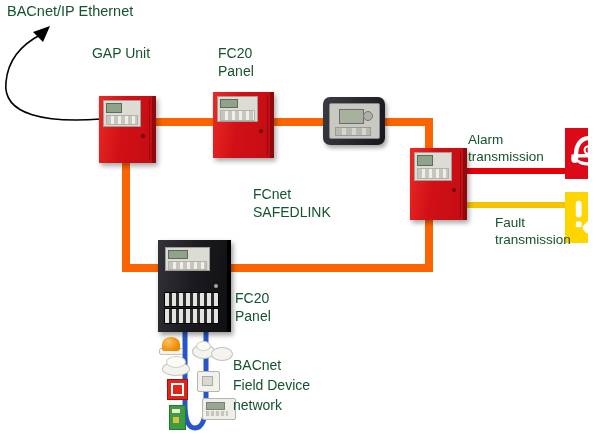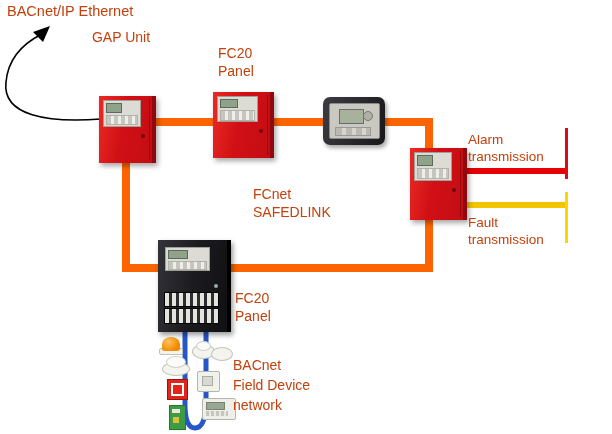--- a/index.html
+++ b/index.html
@@ -1,18 +1,18 @@
 <!DOCTYPE html>
 <html><head>
 <meta charset="utf-8">
 <style>
   html,body{margin:0;padding:0;background:#fff;}
   #canvas{
     position:relative;width:568px;height:434px;background:#fff;overflow:hidden;
-    font-family:"Liberation Sans","DejaVu Sans",sans-serif;color:#c2410c;
+    font-family:"Liberation Sans","DejaVu Sans",sans-serif;color:#14532d;padding-left:20px;
   }
   .abs{position:absolute;}
   .lbl{position:absolute;font-size:14px;line-height:18px;white-space:nowrap;}
   .lbl.center{text-align:center;}
 
   
   .oline{position:absolute;background:#fb6400;}
 
   
   .redline{position:absolute;background:#e60005;height:6px;}
@@ -173,21 +173,21 @@
         <rect x="0" y="-5" width="13" height="10" rx="4" fill="#fff"></rect>
         <rect x="13" y="-2" width="14" height="4" fill="#fff"></rect>
       </g>
     </svg>
   </div>
 
   <div class="lbl" style="left:7px;top:2px;font-size:14.5px;">
     <span>BACnet/IP Ethernet</span>
   </div>
 
-  <div class="lbl center" style="left:60px;top:28px;width:122px;">
+  <div class="lbl center" style="left:60px;top:44px;width:122px;">
     <div>GAP Unit</div>
   </div>
 
   <div class="lbl" style="left:218px;top:44px;">
     <div>FC20</div>
     <div>Panel</div>
   </div>
 
   <div class="lbl center" style="left:312px;top:44px;width:80px;">
   </div>
@@ -195,21 +195,21 @@
   <div class="lbl" style="left:253px;top:185px;">
     <div>FCnet</div>
     <div>SAFEDLINK</div>
   </div>
 
   <div class="lbl" style="left:468px;top:131px;font-size:13.5px;line-height:17px;">
     <div>Alarm</div>
     <div>transmission</div>
   </div>
 
-  <div class="lbl" style="left:468px;top:214px;font-size:13.5px;line-height:17px;">
+  <div class="lbl" style="left:495px;top:214px;font-size:13.5px;line-height:17px;">
     <div>Fault</div>
     <div>transmission</div>
   </div>
 
   <div class="lbl" style="left:235px;top:289px;">
     <div>FC20</div>
     <div>Panel</div>
   </div>
 
   <div class="lbl" style="left:233px;top:355px;line-height:20px;">

